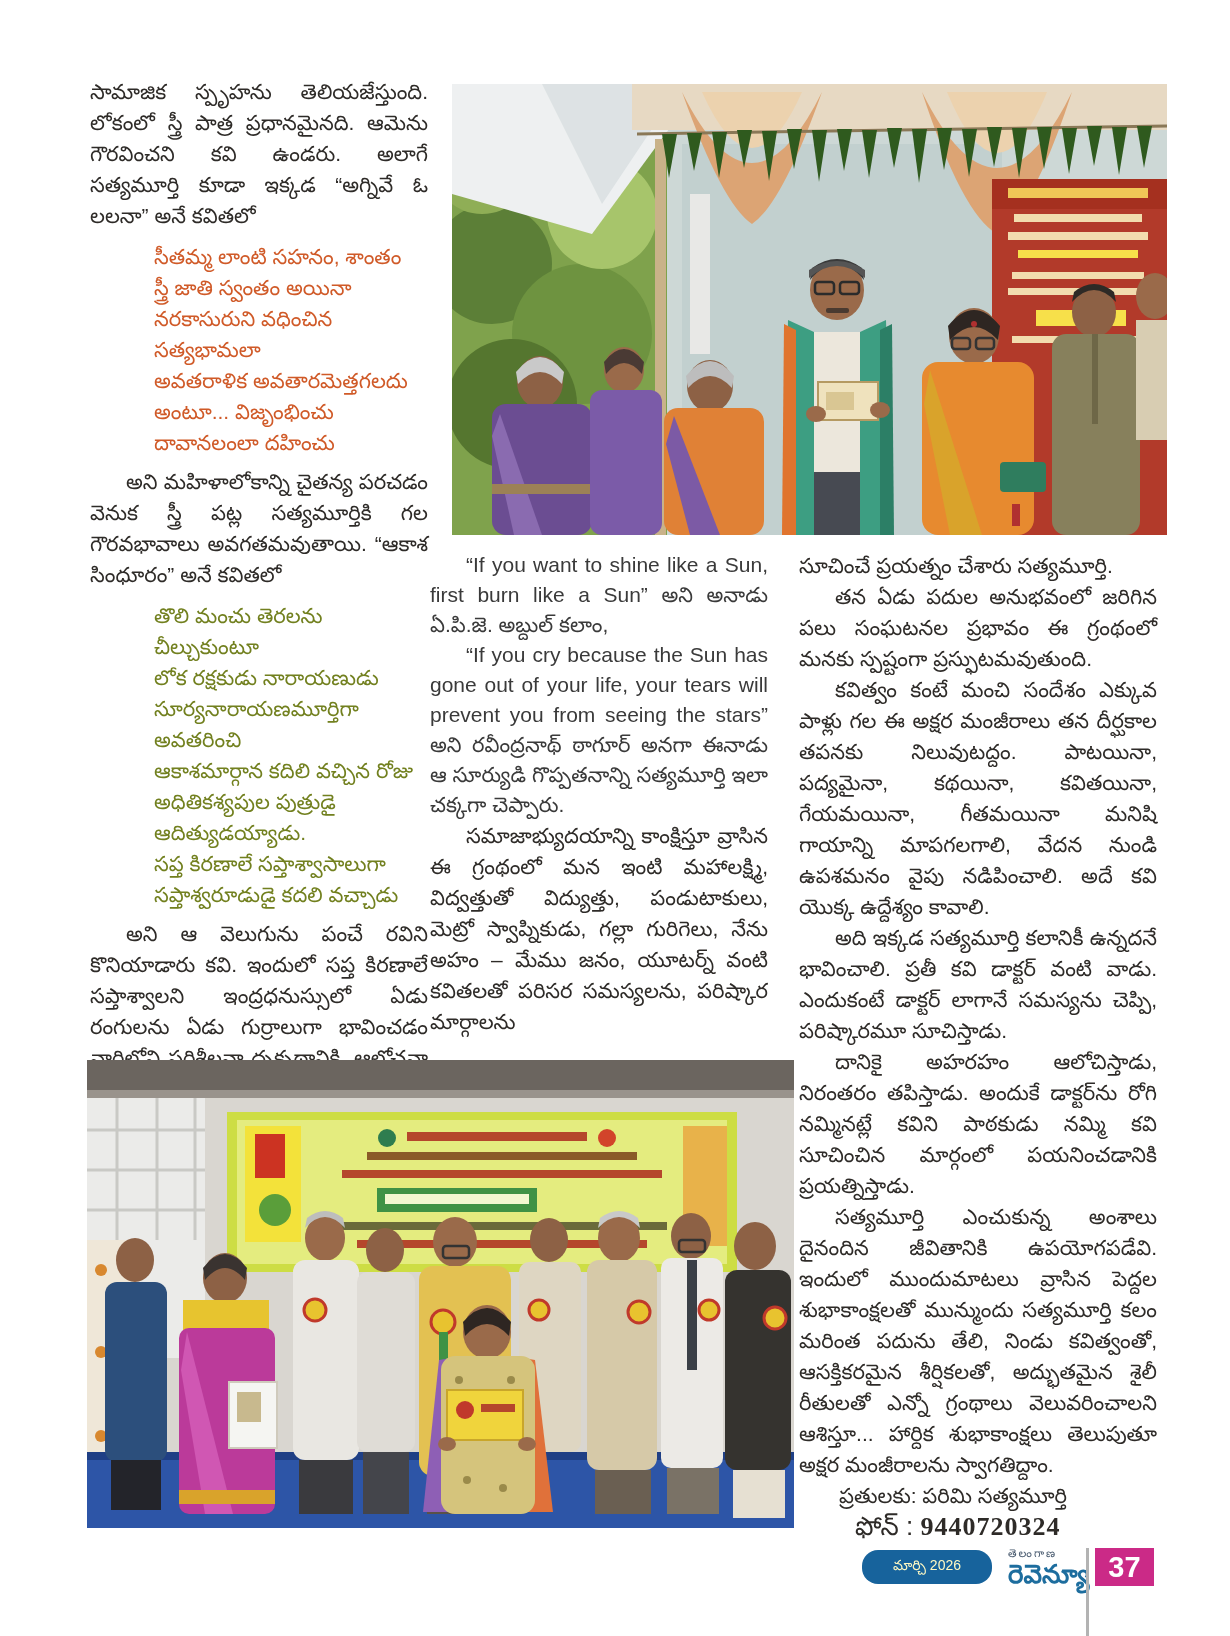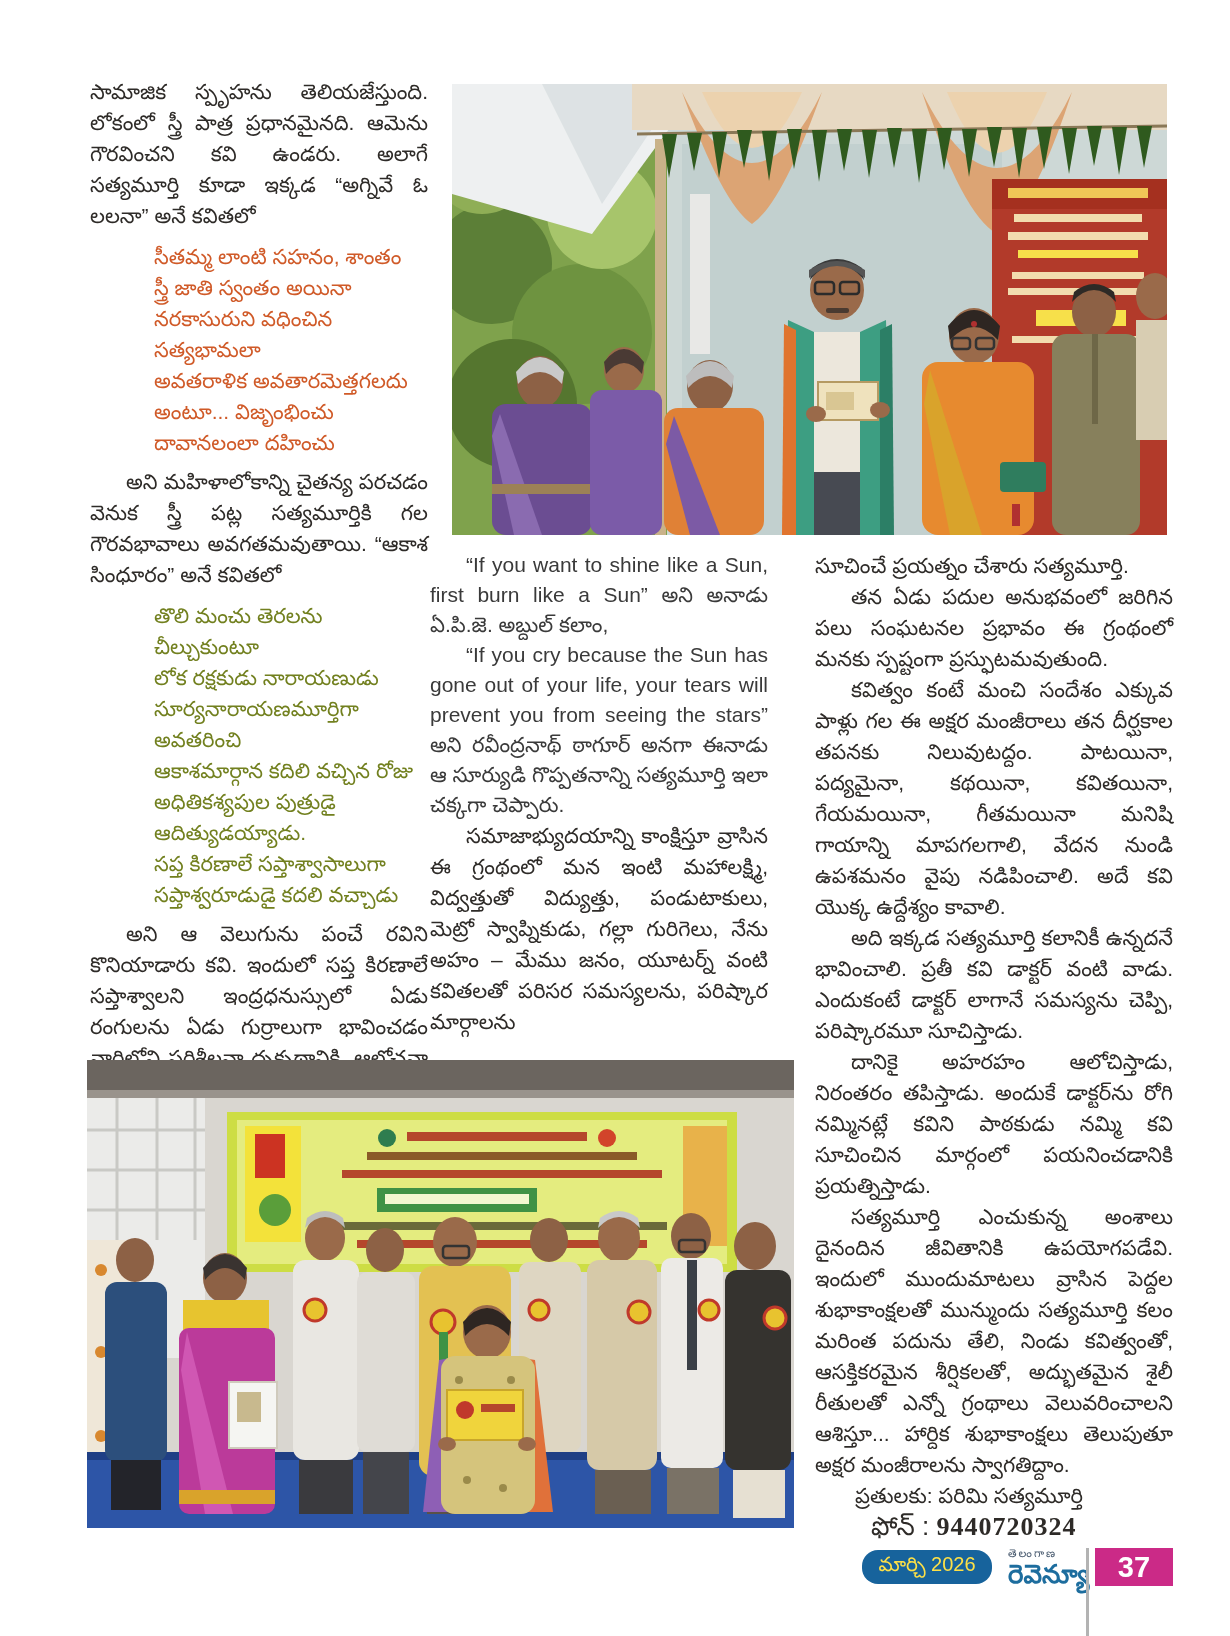--- a/index.html
+++ b/index.html
@@ -11,26 +11,26 @@
   .poem{margin:10px 0 8px 64px;font-size:21px;line-height:31px;}
   .poem-orange{color:#d05a28;}
   .poem-green{color:#72801f;}
   .quote-en{font-size:21px;line-height:30px;color:#3a3a3a;text-align:justify;margin:0;text-indent:36px;}
   .photo{position:absolute;display:block;}
   .contact-line{margin:0 0 0 40px;font-size:21px;line-height:31px;}
   .phone-line{margin:0 0 0 56px;font-size:26px;line-height:31px;}
   .phone-number{font-weight:bold;font-family:"Liberation Serif","DejaVu Serif",serif;letter-spacing:1px;}
   
   .footer-date{position:absolute;left:847px;top:1550px;width:130px;height:34px;background:#17639c;
-               color:#fde047;font-size:20px;display:flex;align-items:center;justify-content:center;border-radius:16px;}
+               color:#fef9c3;font-size:14px;display:flex;align-items:center;justify-content:center;border-radius:16px;}
   .brand{position:absolute;left:993px;top:1547px;width:80px;}
   .brand-top{display:block;font-size:11px;letter-spacing:2px;color:#44566b;line-height:13px;}
   .brand-bottom{display:block;font-size:26px;font-weight:bold;color:#1d6d9e;line-height:28px;}
   .footer-rule{position:absolute;left:1071px;top:1548px;width:3px;height:88px;background:#b3b3b3;}
-  .footer-pagenum{position:absolute;left:1080px;top:1548px;width:78px;height:38px;background:#cb2a87;
+  .footer-pagenum{position:absolute;left:1080px;top:1548px;width:59px;height:38px;background:#cb2a87;
                   color:#ffffff;font-size:29px;font-weight:bold;display:flex;align-items:center;justify-content:center;}
 </style>
 </head>
 <body>
 
 <div class="page">
 
   <div class="col" style="left:75px;top:76px;width:338px;">
     <p class="body-te">సామాజిక స్పృహను తెలియజేస్తుంది. లోకంలో స్త్రీ పాత్ర ప్రధానమైనది. ఆమెను గౌరవించని కవి ఉండరు. అలాగే సత్యమూర్తి కూడా ఇక్కడ “అగ్నివే ఓ లలనా” అనే కవితలో</p>
     <div class="poem poem-orange">
@@ -179,21 +179,21 @@
       <rect x="684" y="236" width="31" height="120" fill="#d8cdb2"></rect>
     </g>
   </svg>
 
   <div class="col" style="left:415px;top:550px;width:338px;">
     <p class="quote-en">“If you want to shine like a Sun, first burn like a Sun” అని అనాడు ఏ.పి.జె. అబ్దుల్ కలాం,</p>
     <p class="quote-en">“If you cry because the Sun has gone out of your life, your tears will prevent you from seeing the stars” అని రవీంద్రనాథ్ ఠాగూర్ అనగా ఈనాడు ఆ సూర్యుడి గొప్పతనాన్ని సత్యమూర్తి ఇలా చక్కగా చెప్పారు.</p>
     <p class="body-te indent">సమాజాభ్యుదయాన్ని కాంక్షిస్తూ వ్రాసిన ఈ గ్రంథంలో మన ఇంటి మహాలక్ష్మి, విద్వత్తుతో విద్యుత్తు, పండుటాకులు, మెట్రో స్వాప్నికుడు, గల్లా గురిగెలు, నేను అహం – మేము జనం, యూటర్న్ వంటి కవితలతో పరిసర సమస్యలను, పరిష్కార మార్గాలను</p>
   </div>
 
-  <div class="col" style="left:800px;top:550px;width:358px;">
+  <div class="col" style="left:784px;top:550px;width:358px;">
     <p class="body-te">సూచించే ప్రయత్నం చేశారు సత్యమూర్తి.</p>
     <p class="body-te indent">తన ఏడు పదుల అనుభవంలో జరిగిన పలు సంఘటనల ప్రభావం ఈ గ్రంథంలో మనకు స్పష్టంగా ప్రస్ఫుటమవుతుంది.</p>
     <p class="body-te indent">కవిత్వం కంటే మంచి సందేశం ఎక్కువ పాళ్లు గల ఈ అక్షర మంజీరాలు తన దీర్ఘకాల తపనకు నిలువుటద్దం. పాటయినా, పద్యమైనా, కథయినా, కవితయినా, గేయమయినా, గీతమయినా మనిషి గాయాన్ని మాపగలగాలి, వేదన నుండి ఉపశమనం వైపు నడిపించాలి. అదే కవి యొక్క ఉద్దేశ్యం కావాలి.</p>
     <p class="body-te indent">అది ఇక్కడ సత్యమూర్తి కలానికీ ఉన్నదనే భావించాలి. ప్రతీ కవి డాక్టర్ వంటి వాడు. ఎందుకంటే డాక్టర్ లాగానే సమస్యను చెప్పి, పరిష్కారమూ సూచిస్తాడు.</p>
     <p class="body-te indent">దానికై అహరహం ఆలోచిస్తాడు, నిరంతరం తపిస్తాడు. అందుకే డాక్టర్‌ను రోగి నమ్మినట్లే కవిని పాఠకుడు నమ్మి కవి సూచించిన మార్గంలో పయనించడానికి ప్రయత్నిస్తాడు.</p>
     <p class="body-te indent">సత్యమూర్తి ఎంచుకున్న అంశాలు దైనందిన జీవితానికి ఉపయోగపడేవి. ఇందులో ముందుమాటలు వ్రాసిన పెద్దల శుభాకాంక్షలతో మున్ముందు సత్యమూర్తి కలం మరింత పదును తేలి, నిండు కవిత్వంతో, ఆసక్తికరమైన శీర్షికలతో, అద్భుతమైన శైలీ రీతులతో ఎన్నో గ్రంథాలు వెలువరించాలని ఆశిస్తూ... హార్దిక శుభాకాంక్షలు తెలుపుతూ అక్షర మంజీరాలను స్వాగతిద్దాం.</p>
     <p class="contact-line">ప్రతులకు: పరిమి సత్యమూర్తి</p>
     <p class="phone-line">
       <span>ఫోన్ :</span>
       <span class="phone-number">9440720324</span>

